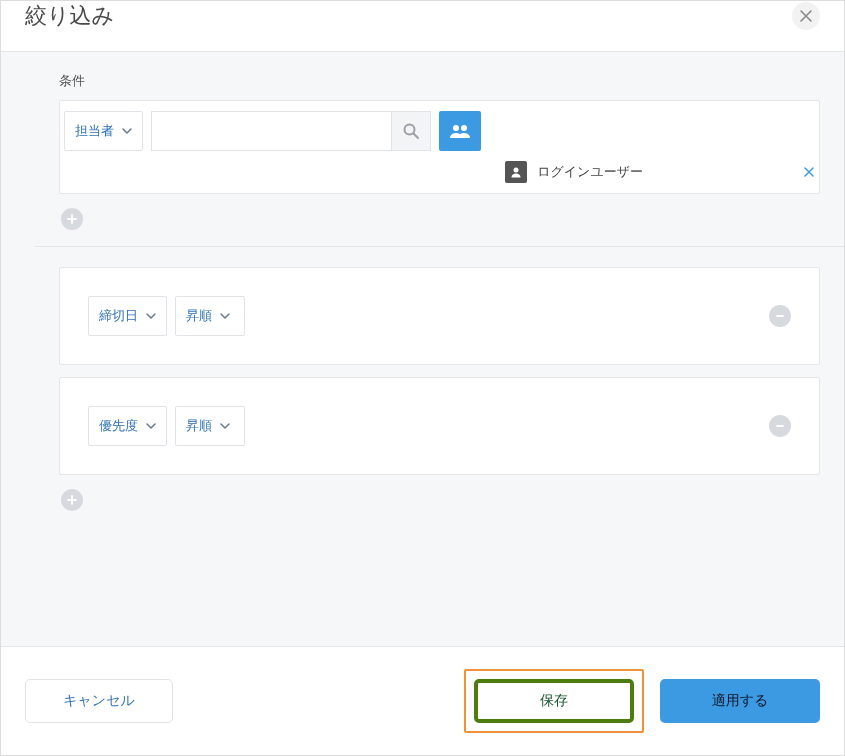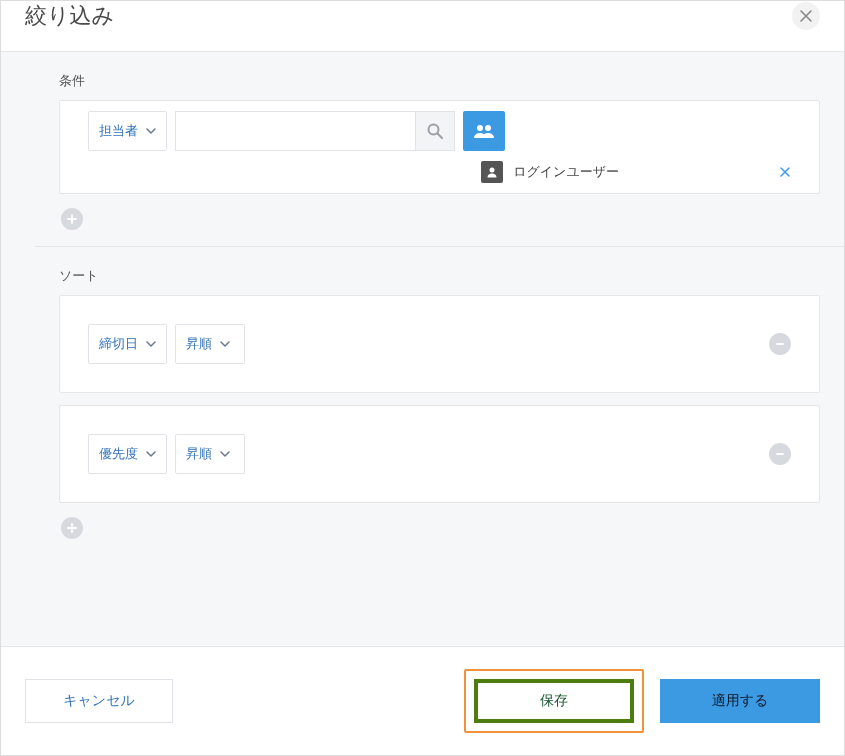--- a/index.html
+++ b/index.html
@@ -58,21 +58,21 @@
   .section-label {
     font-size: 13px;
     color: #555;
     margin-bottom: 10px;
   }
 
   .card {
     background: #fff;
     border: 1px solid #e6e6e6;
     border-radius: 2px;
-    padding: 10px 28px;
+    padding: 10px 4px;
   }
 
   .row {
     display: flex;
     align-items: center;
     gap: 8px;
   }
 
   .dropdown {
     height: 40px;
@@ -192,21 +192,21 @@
     background: #fff;
   }
   .btn {
     height: 44px;
     min-width: 148px;
     display: flex;
     align-items: center;
     justify-content: center;
     font-size: 14px;
     cursor: pointer;
-    border-radius: 0;
+    border-radius: 5px;
   }
   .btn-cancel {
     border: 1px solid #e0e3e8;
     background: #fff;
     color: #2f71b8;
   }
   .btn-save-wrap {
     border: 2px solid #f0923b;
     padding: 8px;
     margin-left: auto;
@@ -296,21 +296,20 @@
       </div>
 
       <div class="add-btn">
         <svg width="12" height="12" viewBox="0 0 12 12">
             <path d="M6 2 V10 M2 6 H10" stroke="#fff" stroke-width="1.8" stroke-linecap="round"></path>
           </svg>
       </div>
     </div>
 
     <div class="section">
-      <div class="section-label">ソート</div>
 
       <div class="sort-card">
         <div class="dropdown">
           <span>締切日</span>
           <span class="chev">
             <svg width="10" height="10" viewBox="0 0 10 10">
                 <path d="M1 3 L5 7 L9 3" stroke="#6b7a88" stroke-width="1.5" fill="none" stroke-linecap="round" stroke-linejoin="round"></path>
               </svg>
           </span>
         </div>

